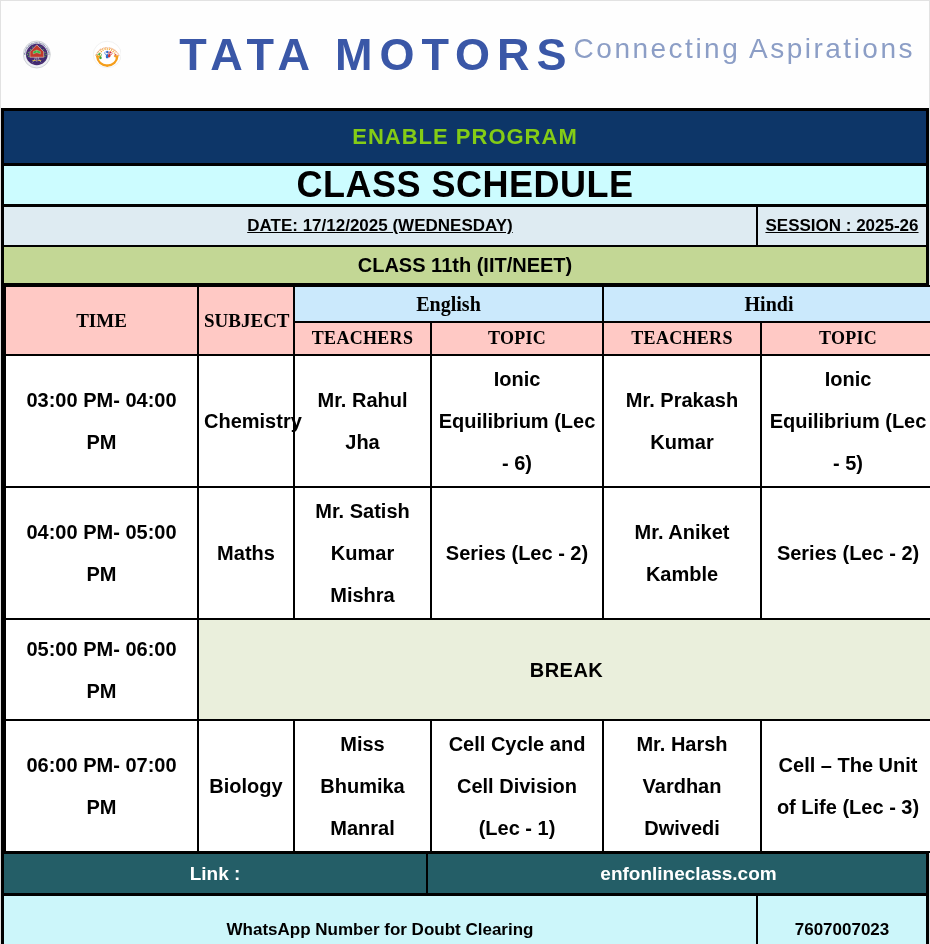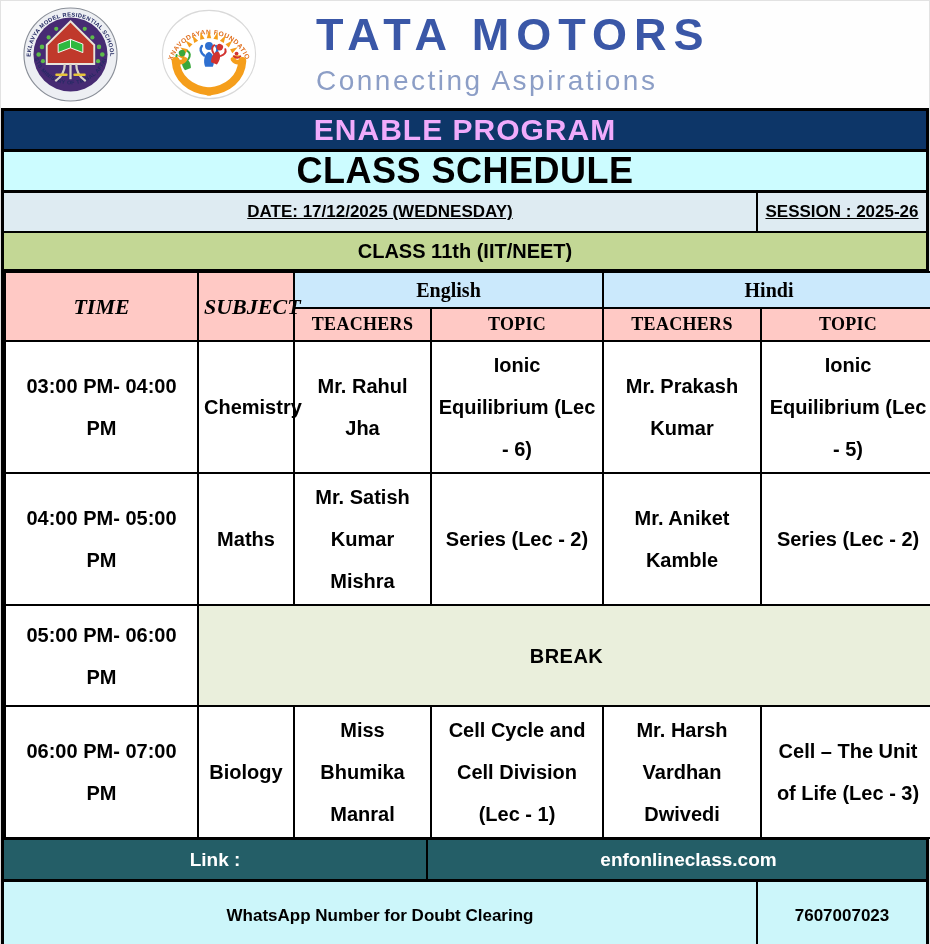--- a/index.html
+++ b/index.html
@@ -7,36 +7,36 @@
   #page {
     width: 930px; height: 944px; margin: 0 auto; background:#ffffff;
     font-family: "Liberation Sans", sans-serif; color:#000;
     border: 1px solid #e2e2e2;
   }
 
   
   .logos { height: 107px; display:flex; align-items:center; background:#fefefe; padding:0 14px; }
   .logo-emrs { margin-left: 8px; }
   .logo-exn  { margin-left: 42px; }
-  .tata { margin-left: 58px; flex:1; display:flex; flex-direction:column; justify-content:center; }
+  .tata { margin-left: 58px; flex:1; display:flex; justify-content:center; }
   .tata-word {
     font-size: 45px; font-weight: bold; color: #3A57A7;
     letter-spacing: 7px; line-height: 1.0; white-space: nowrap;
   }
   .tata-tag {
     font-size: 28px; font-weight: 400; color: #8C9EC6;
-    letter-spacing: 2.5px; line-height: 1.15; white-space: nowrap; margin-top:8px;
+    letter-spacing: 2.5px; line-height: 1.15; white-space: nowrap; margin-top:1px;
   }
 
   
   .doc { border: 3px solid #000; border-top-width: 3px; }
 
   .banner-navy {
-    height: 41px; background: #0D3668; color:#f0abfc; display:flex; align-items:center; justify-content:center;
-    font-size: 30px; font-weight: bold; letter-spacing: 1px; border-bottom: 3px solid #000;
+    height: 55px; background: #0D3668; color:#84cc16; display:flex; align-items:center; justify-content:center;
+    font-size: 22px; font-weight: bold; letter-spacing: 1px; border-bottom: 3px solid #000;
   }
   .banner-cyan {
     height: 41px; background:#CCFCFF; display:flex; align-items:center; justify-content:center;
     font-size: 36px; font-weight: bold; letter-spacing: .5px; border-bottom: 3px solid #000;
   }
   .date-row { height: 40px; display:flex; background:#DEEBF2; border-bottom: 2px solid #000; text-decoration: underline; }
   .date-cell { flex: 0 0 754px; display:flex; align-items:center; justify-content:center;
     font-size: 17px; font-weight: bold; border-right: 2px solid #000; }
   .session-cell { flex: 1; display:flex; align-items:center; justify-content:center;
     font-size: 17px; font-weight: bold; }
@@ -44,21 +44,21 @@
     font-size: 20px; font-weight: bold; border-bottom: 2px solid #000; }
 
   
   table { width: 100%; border-collapse: collapse; table-layout: fixed; }
   th, td { border: 2px solid #000; text-align:center; vertical-align:middle; padding: 2px 5px; }
   th { font-family:"Liberation Serif", serif; }
   .pink { background:#FFC9C5; }
   .blue { background:#CBE9FC; }
   .hdr-group th { height: 36px; font-size: 20px; }
   .hdr-sub th   { height: 33px; font-size: 18px; letter-spacing:.3px; }
-  th.rowspan2 { font-size: 22px; font-style: italic; }
+  th.rowspan2 { font-size: 19px; }
   td { font-size: 20px; font-weight: bold; line-height: 2.1; background:#fff; }
   tr.data-row    { height: 124px; }
   tr.data-row-2  { height: 122px; }
   tr.break-row   { height: 101px; }
   tr.data-row-3  { height: 123px; }
   td.break-cell { background:#EAEFDC; font-size: 20px; letter-spacing:.5px; }
 
   
   .link-row { height: 43px; display:flex; background:#245E67; color:#fff; border-top: 1px solid #000; border-bottom: 3px solid #000; }
   .link-label { flex: 0 0 424px; display:flex; align-items:center; justify-content:center;

